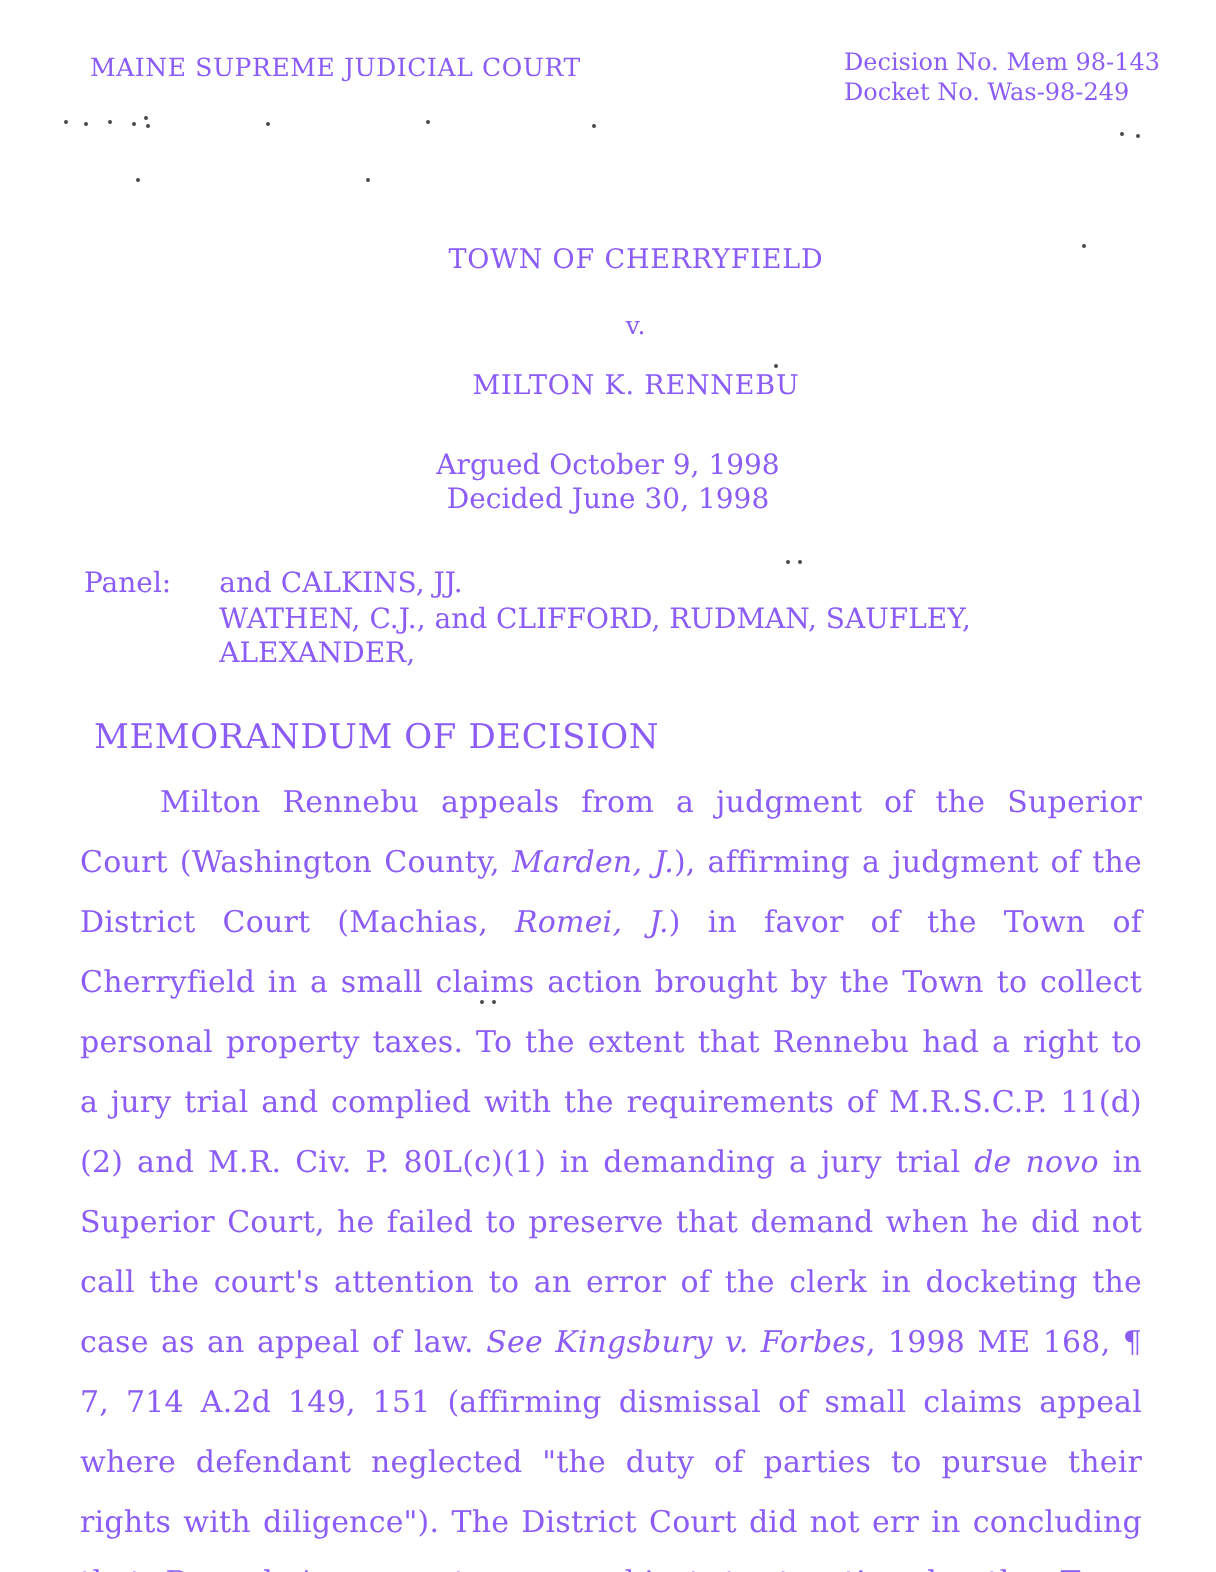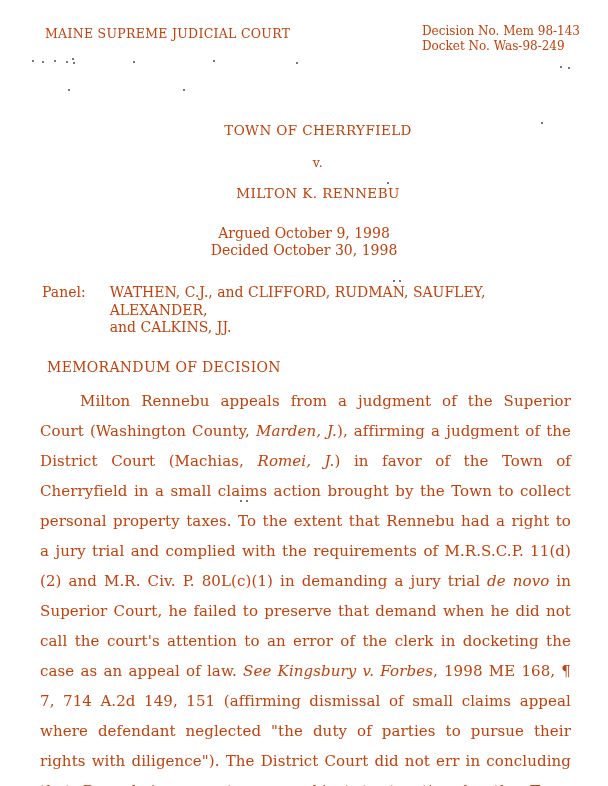--- a/index.html
+++ b/index.html
@@ -5,21 +5,21 @@
   html, body { margin: 0; padding: 0; }
   body {
     width: 608px; height: 786px;
     background: #e8e8e8;
     font-family: "DejaVu Serif", serif;
   }
   .page {
     position: relative;
     width: 608px; height: 786px;
     background: #ffffff;
-    color: #c2410c;
+    color: #8b5cf6;
     overflow: hidden;
   }
   .header-left {
     position: absolute; left: 45px; top: 26px;
     font-size: 12.5px; letter-spacing: 0.3px; white-space: nowrap;
   }
   .header-right {
     position: absolute; left: 422px; top: 24px;
     font-size: 12px; line-height: 14.5px; white-space: nowrap;
   }
@@ -33,21 +33,21 @@
     text-align: center; font-size: 14px; line-height: 16.5px;
   }
   .panel {
     position: absolute; left: 42px; top: 284px; width: 535px;
     display: flex; gap: 24px;
     font-size: 14px; line-height: 17.5px;
   }
   .panel-label { white-space: nowrap; }
   .memo-heading {
     position: absolute; left: 47px; top: 359px;
-    font-size: 14px; letter-spacing: 0.3px;
+    font-size: 17px; letter-spacing: 0.3px;
   }
   .body-paragraph {
     position: absolute; left: 40px; top: 386px; width: 531px;
     font-size: 15px; line-height: 30px;
     text-align: justify; text-indent: 40px;
     word-spacing: 1px; letter-spacing: 0.1px;
   }
   .body-paragraph em { font-style: italic; }
   .dot {
     position: absolute; width: 2px; height: 2px;
@@ -87,28 +87,28 @@
   <div class="dot" style="left:246px;top:500px;"></div>
 
   <div class="case-title">
     <div>TOWN OF CHERRYFIELD</div>
     <div class="case-versus">v.</div>
     <div>MILTON K. RENNEBU</div>
   </div>
 
   <div class="dates">
     <div>Argued October 9, 1998</div>
-    <div>Decided October 30, 1998</div>
+    <div>Decided June 30, 1998</div>
   </div>
 
   <div class="panel">
     <span class="panel-label">Panel:</span>
     <div>
+      <div>and CALKINS, JJ.</div>
       <div>WATHEN, C.J., and CLIFFORD, RUDMAN, SAUFLEY, ALEXANDER,</div>
-      <div>and CALKINS, JJ.</div>
     </div>
   </div>
 
   <div class="memo-heading">MEMORANDUM OF DECISION</div>
 
   <div class="body-paragraph"><span>Milton Rennebu appeals from a judgment of the Superior Court (Washington County, </span><em>Marden, J.</em><span>), affirming a judgment of the District Court (Machias, </span><em>Romei, J.</em><span>) in favor of the Town of Cherryfield in a small claims action brought by the Town to collect personal property taxes. To the extent that Rennebu had a right to a jury trial and complied with the requirements of M.R.S.C.P. 11(d)(2) and M.R. Civ. P. 80L(c)(1) in demanding a jury trial </span><em>de novo</em><span> in Superior Court, he failed to preserve that demand when he did not call the court's attention to an error of the clerk in docketing the case as an appeal of law. </span><em>See Kingsbury v. Forbes</em><span>, 1998 ME 168, ¶ 7, 714 A.2d 149, 151 (affirming dismissal of small claims appeal where defendant neglected "the duty of parties to pursue their rights with diligence"). The District Court did not err in concluding that Rennebu's property was subject to taxation by the Town pursuant to 36 M.R.S.A. § 602</span></div>
 
 </div>
 
 </body></html>

